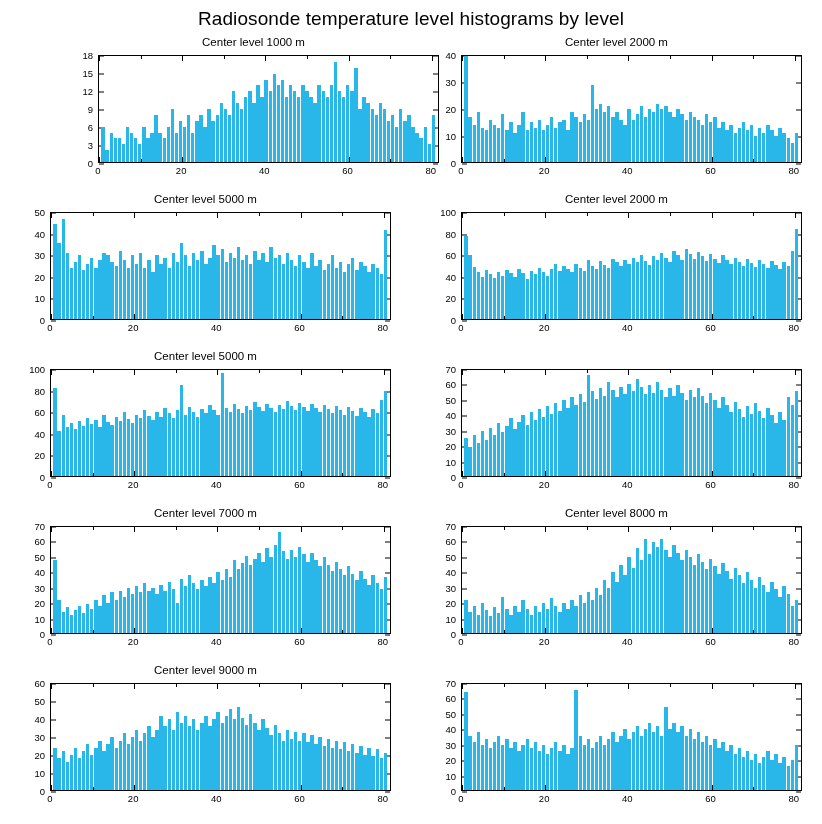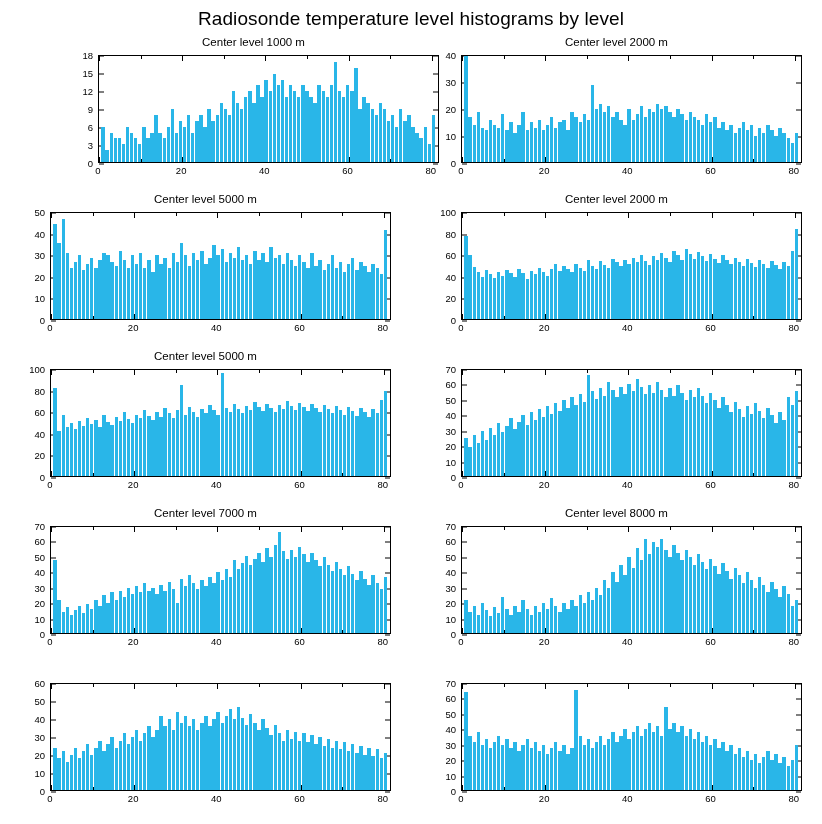--- a/index.html
+++ b/index.html
@@ -1249,20 +1249,21 @@
           <div class="xtick-labels">
             <div class="xtick-label" style="left: 0px;">0</div>
             <div class="xtick-label" style="left: 83.1707px;">20</div>
             <div class="xtick-label" style="left: 166.341px;">40</div>
             <div class="xtick-label" style="left: 249.512px;">60</div>
             <div class="xtick-label" style="left: 332.683px;">80</div>
           </div>
         </div>
       </div>
       <div class="panel" style="left: 0px; top: 628px;">
+        <div class="panel-title">Center level 9000 m</div>
         <div class="plot-wrap">
           <div class="ytick-labels">
             <div class="ytick-label" style="top: 108px;">0</div>
             <div class="ytick-label" style="top: 90px;">10</div>
             <div class="ytick-label" style="top: 72px;">20</div>
             <div class="ytick-label" style="top: 54px;">30</div>
             <div class="ytick-label" style="top: 36px;">40</div>
             <div class="ytick-label" style="top: 18px;">50</div>
             <div class="ytick-label" style="top: 0px;">60</div>
           </div>

